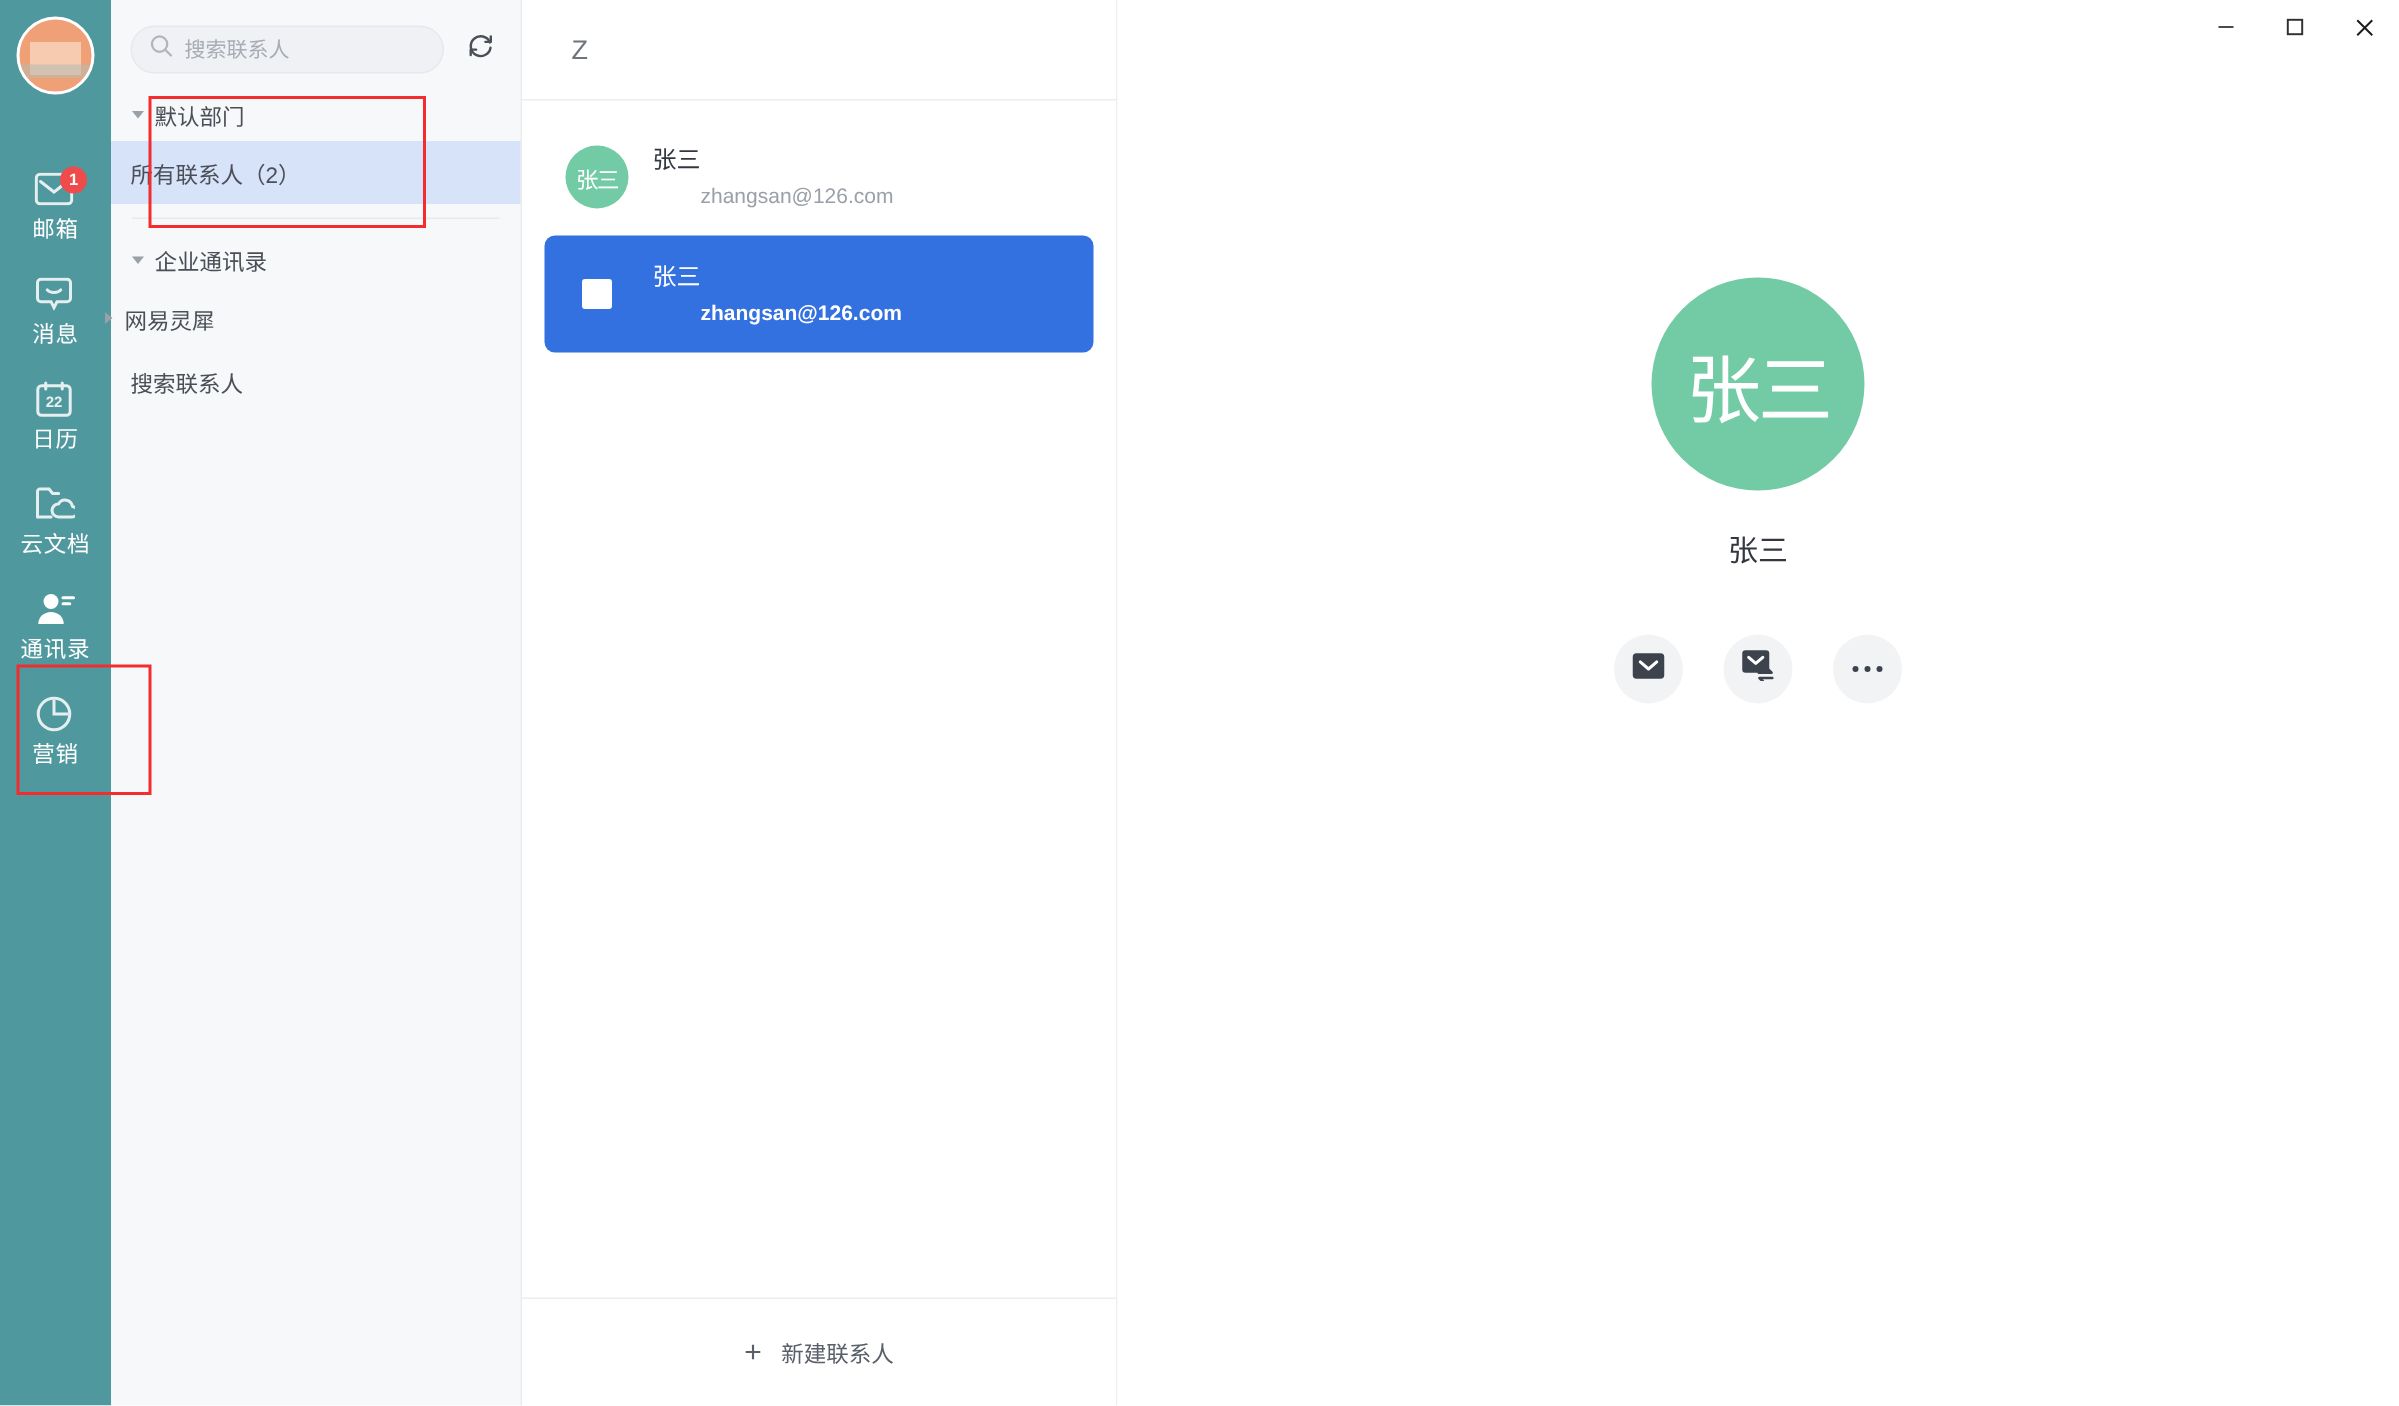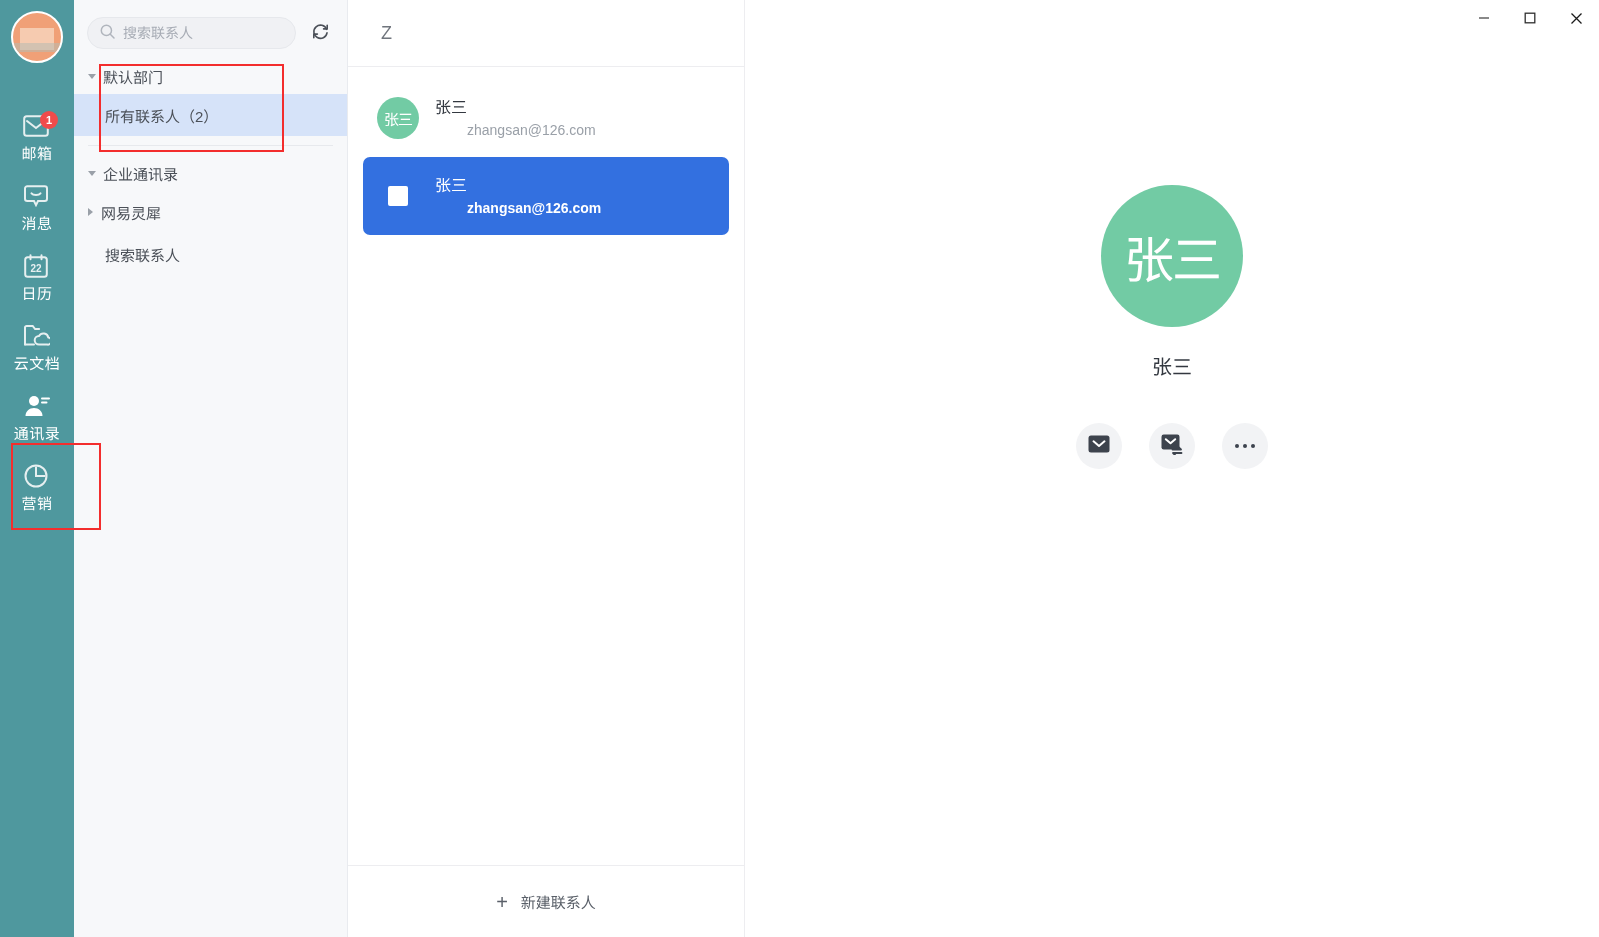--- a/index.html
+++ b/index.html
@@ -173,21 +173,21 @@
     border-bottom: 4.5px solid transparent;
     border-left: 5.5px solid #9aa0a8;
   }
   .folder-row {
     height: 42px;
     display: flex;
     align-items: center;
     font-size: 15px;
     color: #4b5058;
     cursor: pointer;
-    padding-left: 31px;
+    padding-left: 13px;
   }
   .folder-row.active { background: #d6e3f9; }
   .folder-row .fr-caret { margin-left: -17px; margin-right: 8px; }
   .folder-sep {
     height: 1px;
     background: #e7e9ed;
     margin: 9px 14px 0 14px;
   }
 
   

